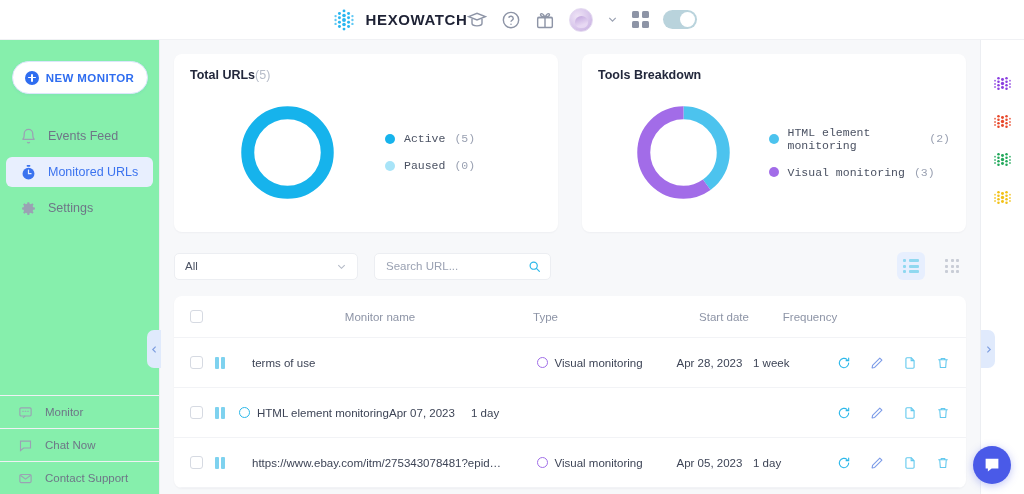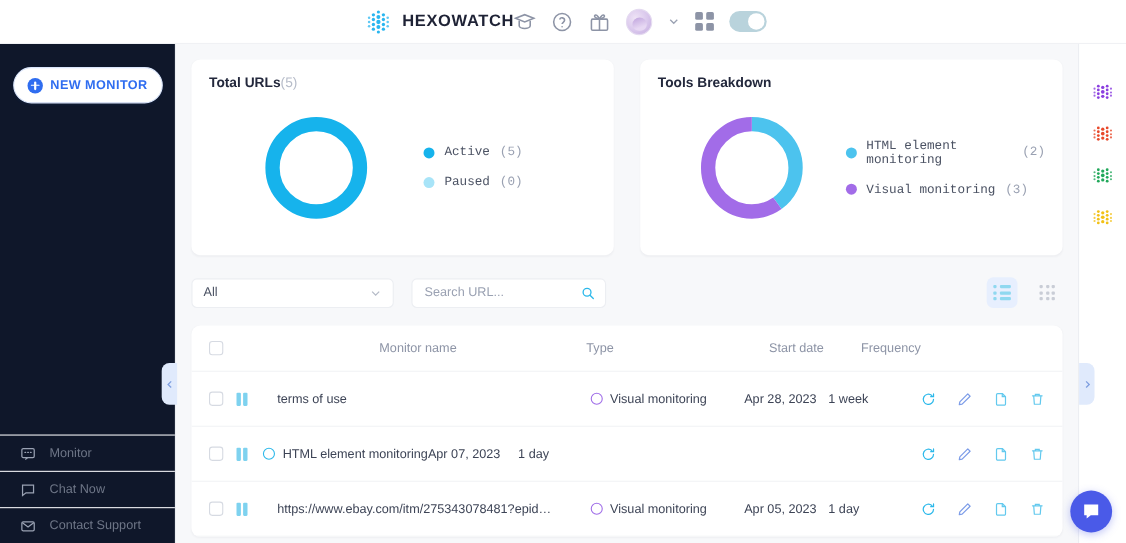--- a/index.html
+++ b/index.html
@@ -43,21 +43,21 @@
     position: relative; cursor: pointer;
   }
   .toggle::after {
     content: ""; position: absolute; top: 2px; right: 2px;
     width: 15px; height: 15px; border-radius: 50%; background: #fff;
   }
 
   
   .sidebar {
     position: absolute; top: 40px; left: 0; width: 160px; height: 454px;
-    background: #0f172a; border-right: 1px solid #eceef2; z-index: 20;
+    background: #86efac; border-right: 1px solid #eceef2; z-index: 20;
   }
   .new-monitor {
     margin: 21px auto 0; width: 136px; height: 33px; border-radius: 17px;
     border: 1px solid #dbe6fb; background: #fff; color: #2f6df0;
     font-size: 11.5px; font-weight: bold; letter-spacing: .4px;
     display: flex; align-items: center; justify-content: center; gap: 7px;
     cursor: pointer; box-shadow: 0 1px 3px rgba(47,109,240,.07);
   }
   .plus-circle {
     width: 14px; height: 14px; border-radius: 50%; background: #2f6df0;
@@ -260,20 +260,43 @@
       <div class="toggle"></div>
     </div>
   </div>
 
   <div class="sidebar">
     <div class="new-monitor">
       <span class="plus-circle"></span>
       <span>NEW MONITOR</span>
     </div>
 
+    <div class="nav">
+      <div class="nav-item">
+        <svg class="nico" viewBox="0 0 24 24" fill="none" stroke="currentColor" stroke-width="1.8">
+          <path d="M18 8a6 6 0 10-12 0c0 7-2.5 8-2.5 8h17S18 15 18 8z"></path>
+          <path d="M13.7 20a2 2 0 01-3.4 0"></path>
+        </svg>
+        <span>Events Feed</span>
+      </div>
+      <div class="nav-item active">
+        <svg class="nico" viewBox="0 0 24 24" fill="currentColor">
+          <rect x="9.4" y="1.4" width="5.2" height="2.4" rx="1"></rect>
+          <circle cx="12" cy="13.6" r="8.4"></circle>
+          <path d="M12 8.6v5h3.6" stroke="#e8effe" stroke-width="1.7" fill="none" stroke-linecap="round"></path>
+        </svg>
+        <span>Monitored URLs</span>
+      </div>
+      <div class="nav-item">
+        <svg class="nico" viewBox="0 0 24 24" fill="currentColor">
+          <path d="M12 8.6a3.4 3.4 0 100 6.8 3.4 3.4 0 000-6.8zm9 4.7v-2.6l-2.4-.4a6.9 6.9 0 00-.8-1.9l1.4-2-1.8-1.8-2 1.4a6.9 6.9 0 00-1.9-.8L13.1 3h-2.6l-.4 2.2a6.9 6.9 0 00-1.9.8l-2-1.4L4.4 6.4l1.4 2a6.9 6.9 0 00-.8 1.9L3 10.7v2.6l2 .4c.2.7.4 1.3.8 1.9l-1.4 2 1.8 1.8 2-1.4c.6.4 1.2.6 1.9.8l.4 2.2h2.6l.4-2.2c.7-.2 1.3-.4 1.9-.8l2 1.4 1.8-1.8-1.4-2c.4-.6.6-1.2.8-1.9l2.4-.4z"></path>
+        </svg>
+        <span>Settings</span>
+      </div>
+    </div>
 
     <div class="sidebar-bottom">
       <div class="sb-link">
         <svg class="nico" viewBox="0 0 24 24" fill="none" stroke="currentColor" stroke-width="1.8">
           <rect x="3" y="4.5" width="18" height="13" rx="2"></rect>
           <path d="M8 20.5l3.5-3h0"></path>
             <path d="M7.5 10h1M11.5 10h1M15.5 10h1" stroke-linecap="round"></path>
         </svg>
         <span>Monitor</span>
       </div>

